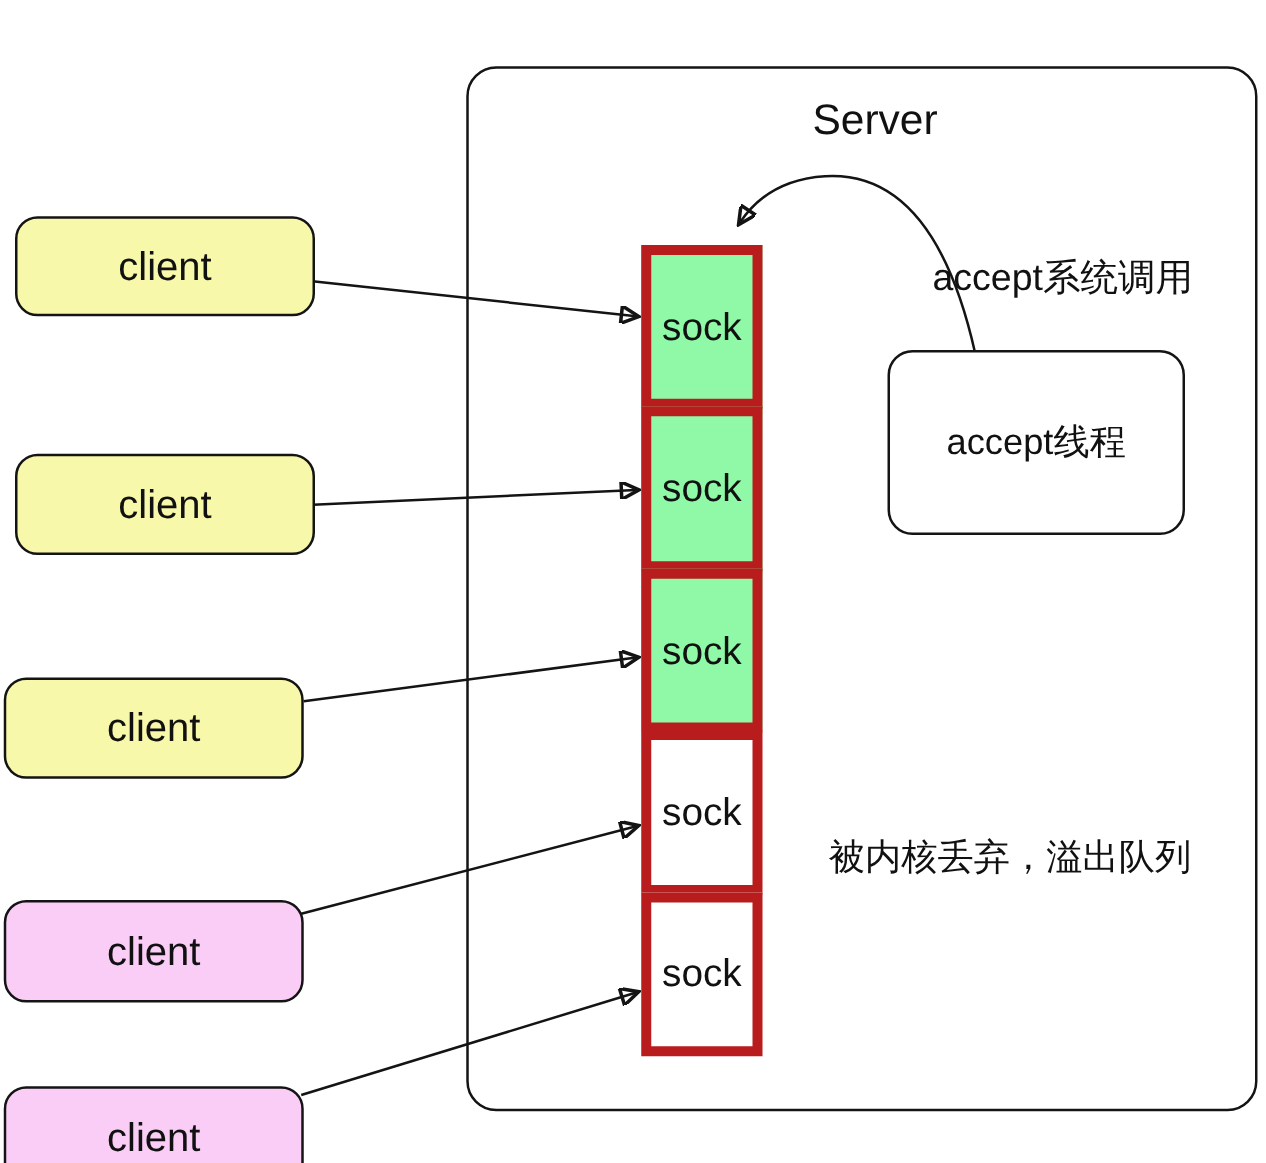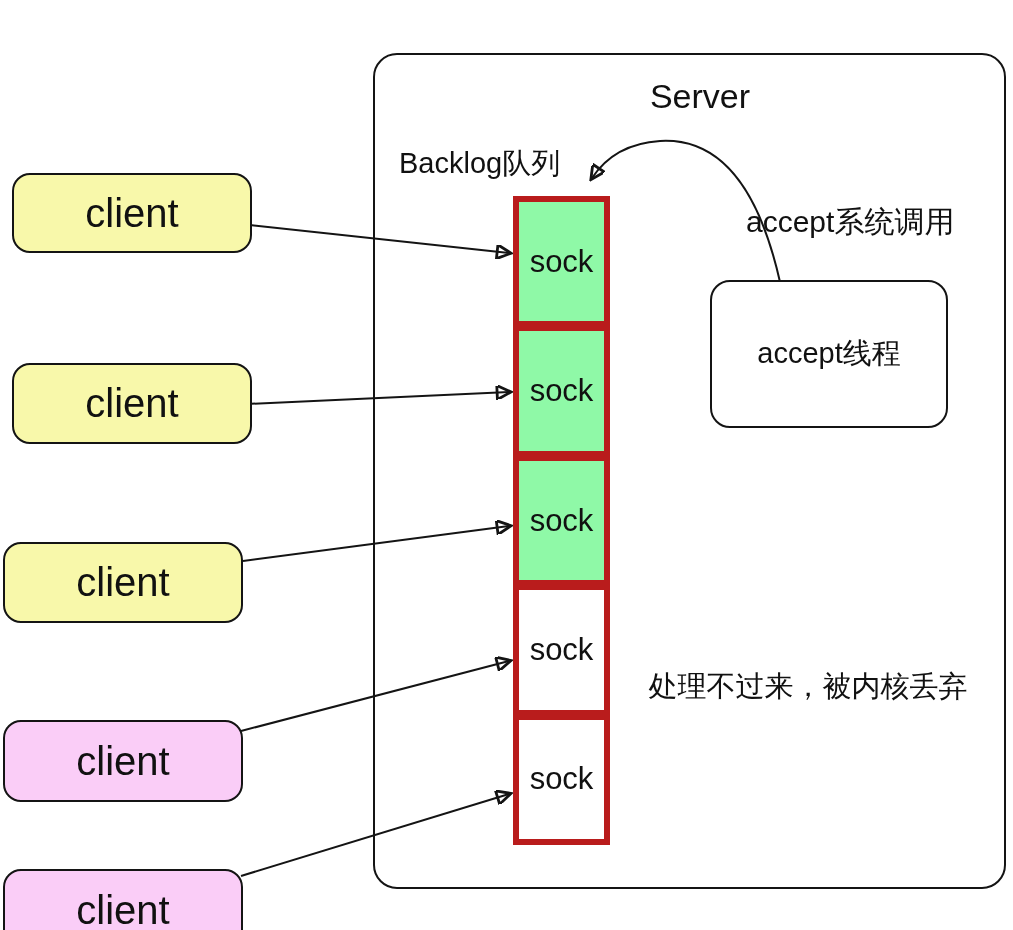--- a/index.html
+++ b/index.html
@@ -22,21 +22,21 @@
   .node {
     position: absolute;
     box-sizing: border-box;
     border: 2.5px solid #141414;
     border-radius: 18px;
     display: flex;
     align-items: center;
     justify-content: center;
     background: #fff;
   }
-  .client { font-size: 40px; }
+  .client { font-size: 32px; }
   .client[data-color="yellow"] { background: var(--client-yellow, #F8F8AA); }
   .client[data-color="pink"]   { background: var(--client-pink, #FACDF7); }
 
   
   .server-box {
     position: absolute;
     left: 373px; top: 16px;
     width: 633px; height: 836px;
     box-sizing: border-box;
     border: 2.5px solid #141414;
@@ -62,21 +62,21 @@
   .queue {
     position: absolute;
     left: 513px; top: 159px;
     width: 97px; height: 649px;
     display: flex;
     flex-direction: column;
   }
   .cell {
     flex: 1;
     box-sizing: border-box;
-    border: 6px solid #b91c1c;
+    border: 8px solid #b91c1c;
     margin-top: -2px;
     display: flex;
     align-items: center;
     justify-content: center;
     font-size: 31px;
   }
   .cell:first-child { margin-top: 0; }
   .cell[data-state="filled"] { background: var(--sock-filled, #8FF9A7); }
   .cell[data-state="empty"]  { background: #ffffff; }
 
@@ -114,21 +114,20 @@
   }
 </style>
 </head>
 <body>
 
 <div id="canvas">
 
   <div class="server-box"></div>
   <div class="server-title">Server</div>
 
-  <div class="backlog-label">Backlog队列</div>
 
   <svg class="connectors" width="1013" height="930" viewBox="0 0 1013 930">
     <defs>
       <marker id="arrowhead" viewBox="0 0 10 10" refX="8.5" refY="5" markerWidth="9" markerHeight="7" orient="auto-start-reverse">
         <path d="M0,0 L10,5 L0,10 z" fill="#141414" stroke="none"></path>
       </marker>
     </defs>
     <path d="M250 188 L509 216" marker-end="url(#arrowhead)"></path>
     <path d="M246 367 L509 355" marker-end="url(#arrowhead)"></path>
     <path d="M243 524 L509 489" marker-end="url(#arrowhead)"></path>
@@ -171,16 +170,16 @@
     </div>
   </div>
 
   <div class="accept-syscall-label">accept系统调用</div>
 
   <div class="node accept-thread">
     <span>accept线程</span>
   </div>
 
   <div class="overflow-note">
-    <div>处理不过来，被内核丢弃</div>
+    <div>被内核丢弃，溢出队列</div>
   </div>
 
 </div>
 
 </body></html>

